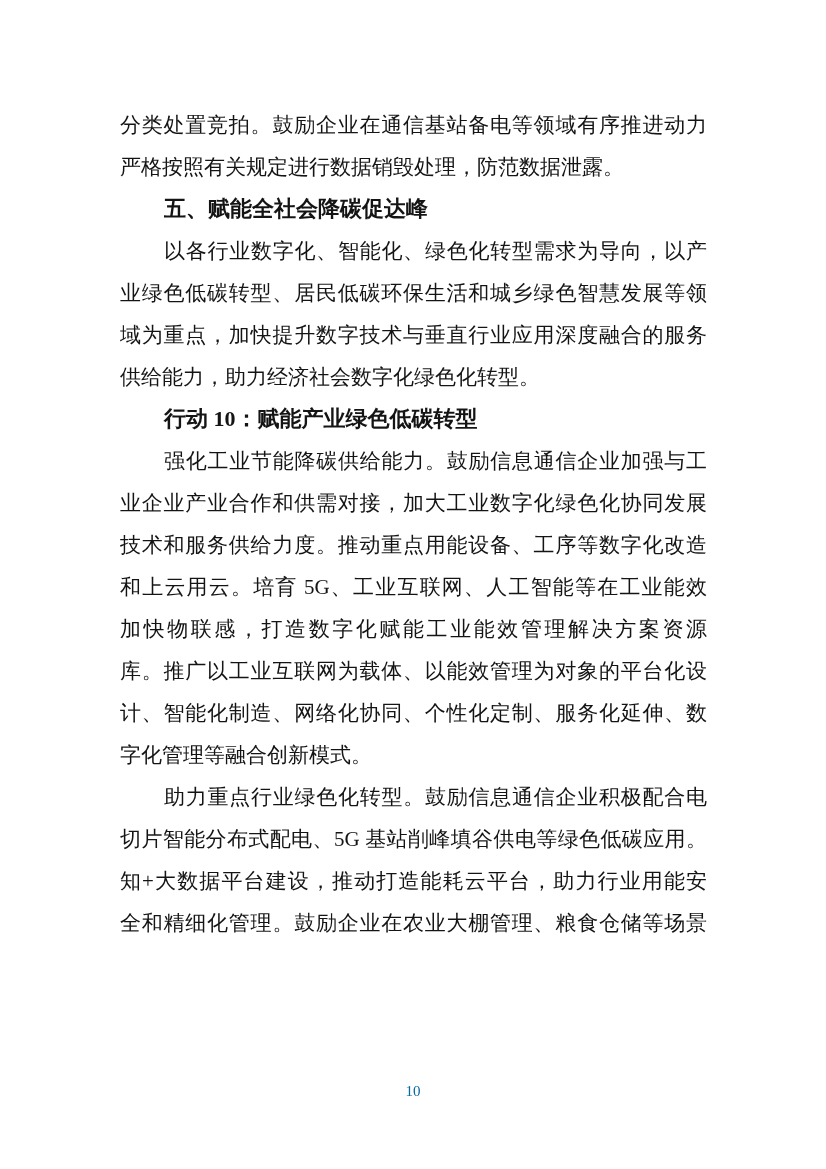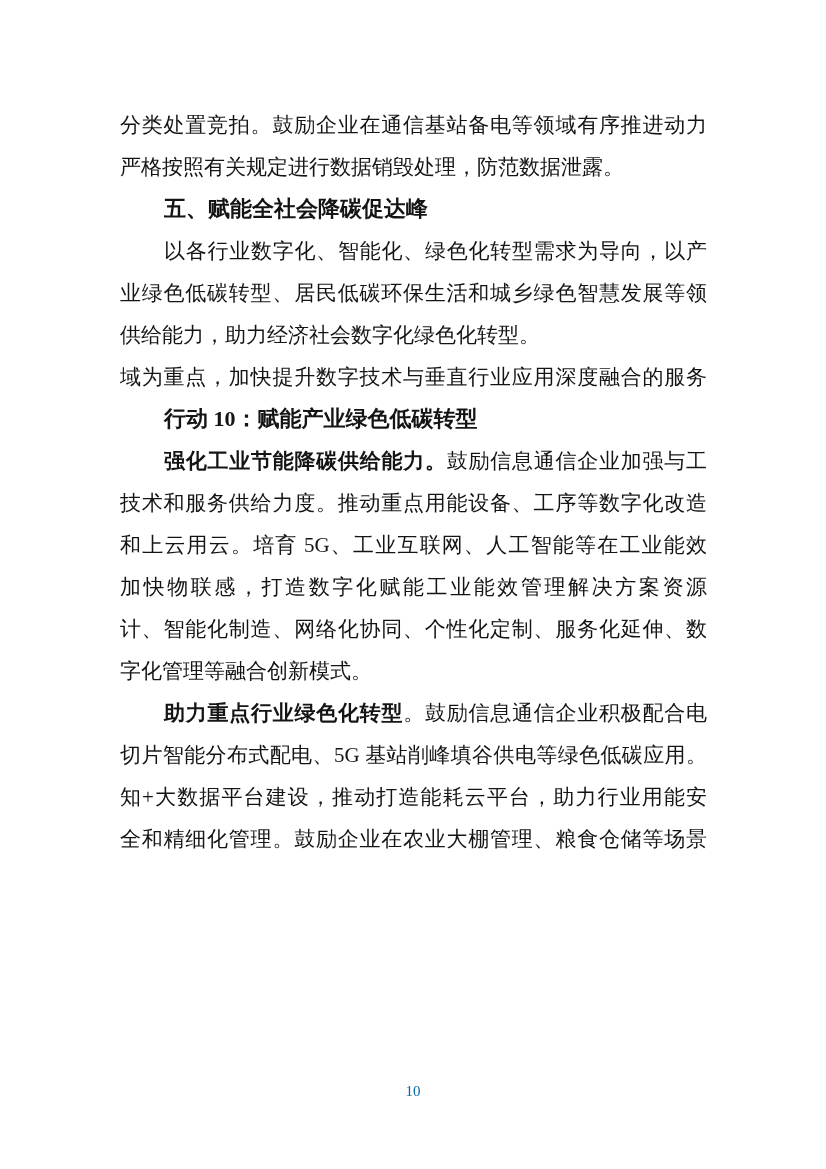--- a/index.html
+++ b/index.html
@@ -43,21 +43,21 @@
     .h2 {
       font-family: "Liberation Serif", "DejaVu Serif", serif;
       font-weight: bold;
       font-size: 22px;
       text-align: right;
       text-align-last: left;
       text-indent: 44px;
     }
     .lead {
       font-family: "Liberation Sans", "DejaVu Sans", sans-serif;
-      font-weight: bold;
+      font-weight: normal;
     }
     .page-number {
       position: absolute;
       left: 0;
       width: 100%;
       top: 1080px;
       text-align: center;
       font-size: 15px;
       line-height: 22px;
       color: #0369a1;
@@ -69,29 +69,31 @@
 <div class="page">
   <div class="content">
 
     <div class="line j">分类处置竞拍。鼓励企业在通信基站备电等领域有序推进动力</div>
     <div class="line short">严格按照有关规定进行数据销毁处理，防范数据泄露。</div>
 
     <div class="line h1">五、赋能全社会降碳促达峰</div>
 
     <div class="line j indent">以各行业数字化、智能化、绿色化转型需求为导向，以产</div>
     <div class="line j">业绿色低碳转型、居民低碳环保生活和城乡绿色智慧发展等领</div>
+    <div class="line j">域为重点，加快提升数字技术与垂直行业应用深度融合的服务</div>
     <div class="line short">供给能力，助力经济社会数字化绿色化转型。</div>
-    <div class="line j">域为重点，加快提升数字技术与垂直行业应用深度融合的服务</div>
 
     <div class="line h2">行动 10：赋能产业绿色低碳转型</div>
 
     <div class="line j indent"><span class="lead">强化工业节能降碳供给能力。</span><span>鼓励信息通信企业加强与工</span></div>
+    <div class="line j">业企业产业合作和供需对接，加大工业数字化绿色化协同发展</div>
     <div class="line j">技术和服务供给力度。推动重点用能设备、工序等数字化改造</div>
     <div class="line j">和上云用云。培育 5G、工业互联网、人工智能等在工业能效</div>
     <div class="line j">加快物联感，打造数字化赋能工业能效管理解决方案资源</div>
+    <div class="line j">库。推广以工业互联网为载体、以能效管理为对象的平台化设</div>
     <div class="line j">计、智能化制造、网络化协同、个性化定制、服务化延伸、数</div>
     <div class="line short">字化管理等融合创新模式。</div>
 
     <div class="line j indent"><span class="lead">助力重点行业绿色化转型</span><span>。鼓励信息通信企业积极配合电</span></div>
     <div class="line j">切片智能分布式配电、5G 基站削峰填谷供电等绿色低碳应用。</div>
     <div class="line j">知+大数据平台建设，推动打造能耗云平台，助力行业用能安</div>
     <div class="line j">全和精细化管理。鼓励企业在农业大棚管理、粮食仓储等场景</div>
 
   </div>
 

